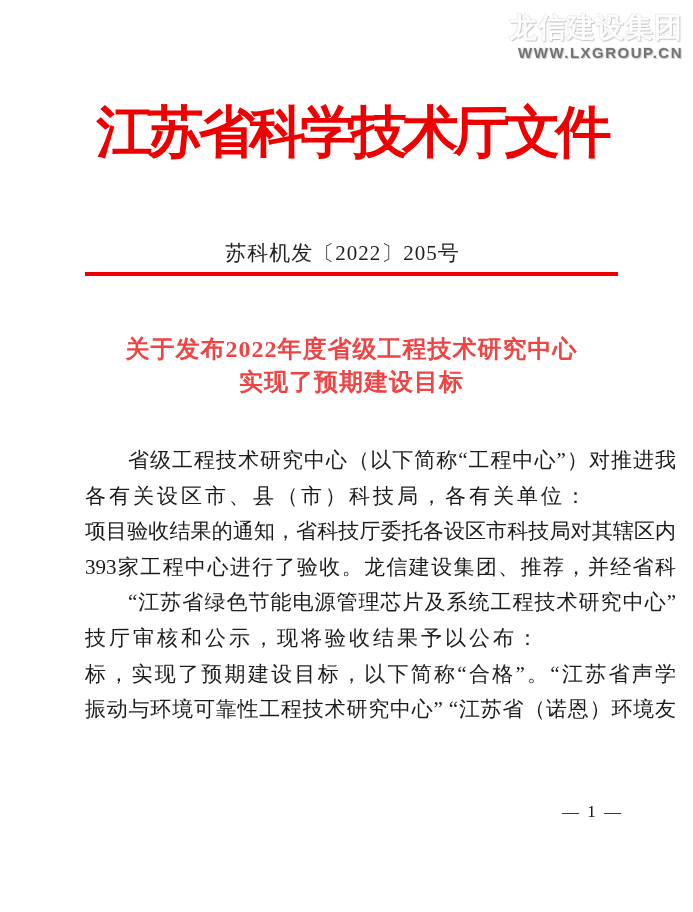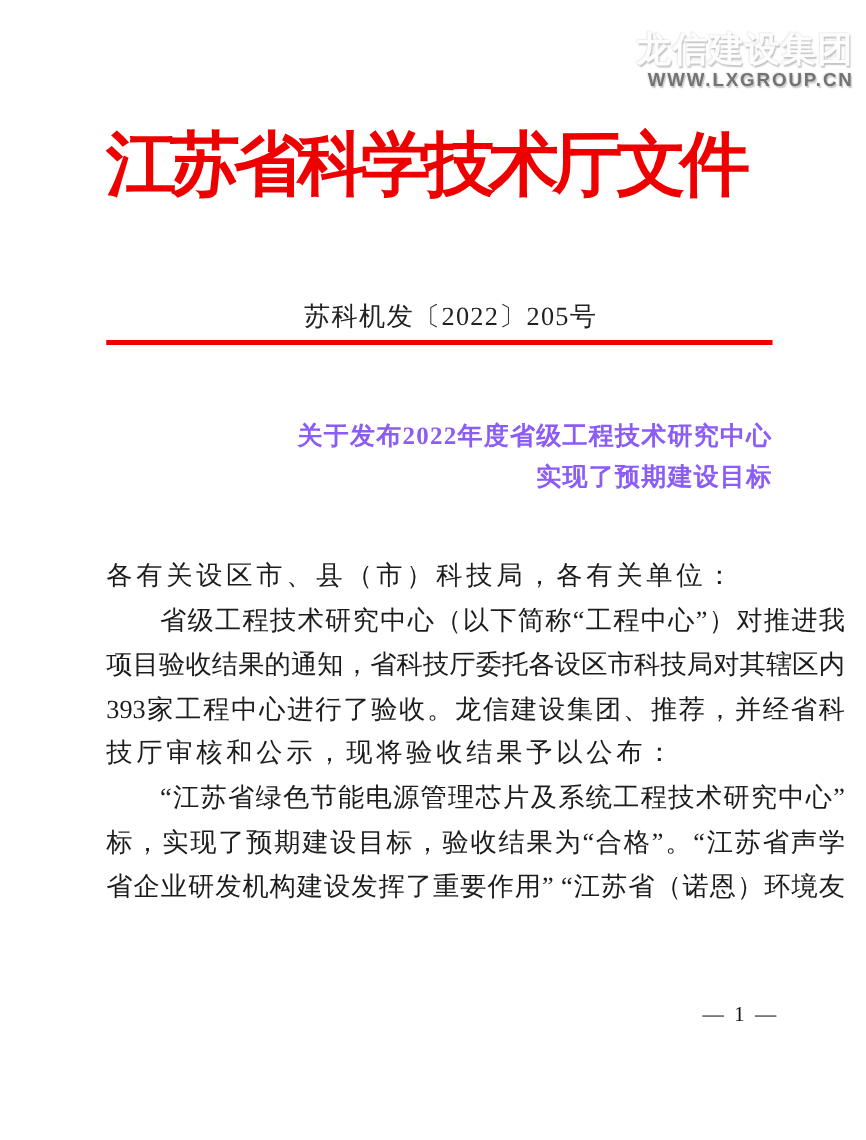--- a/index.html
+++ b/index.html
@@ -10,21 +10,21 @@
     height: 912px;
     background: #ffffff;
     overflow: hidden;
     font-family: "Liberation Serif", "DejaVu Serif", serif;
     color: #1c1c1c;
   }
 
   
   .watermark {
     position: absolute;
-    top: 24px;
+    top: 12px;
     right: 10px;
     text-align: right;
     font-family: "Liberation Sans", "DejaVu Sans", sans-serif;
     font-weight: bold;
     user-select: none;
   }
   .watermark .company {
     font-size: 28px;
     line-height: 32px;
     letter-spacing: 1px;
@@ -38,31 +38,31 @@
     color: #737373;
     text-shadow: 1px 1px 1px #c9c9c9, -1px -1px 1px #ededed, 0 0 1px #dadada;
   }
 
   
   .agency-title {
     position: absolute;
     left: 85px;
     top: 94px;
     width: 533px;
-    text-align: left;
+    text-align: center;
     font-size: 56px;
     line-height: 76px;
     font-weight: bold;
     letter-spacing: -5px;
     white-space: nowrap;
   }
 
   .doc-number {
     position: absolute;
-    left: 94px;
+    left: 76px;
     top: 240px;
     width: 533px;
     text-align: center;
     font-size: 21px;
     line-height: 26px;
     letter-spacing: 1px;
     color: #222222;
   }
 
   .red-divider {
@@ -72,26 +72,26 @@
     width: 533px;
     height: 4px;
   }
 
   
   .doc-title {
     position: absolute;
     left: 85px;
     top: 333px;
     width: 533px;
-    text-align: right;
+    text-align: center;
     font-weight: bold;
-    font-size: 20px;
+    font-size: 24px;
     line-height: 33px;
     letter-spacing: 1px;
-    color: #8b5cf6;
+    color: #ef4444;
   }
 
   
   .body-text {
     position: absolute;
     left: 85px;
     top: 443px;
     width: 591px;
     font-size: 21px;
     color: #1c1c1c;
@@ -138,25 +138,25 @@
   <div class="doc-number">苏科机发〔2022〕205号</div>
 
   <div class="red-divider" style="background: rgb(238, 0, 0);"></div>
 
   <div class="doc-title">
     <div>关于发布2022年度省级工程技术研究中心</div>
     <div>实现了预期建设目标</div>
   </div>
 
   <div class="body-text">
+    <div class="line justify indent">省级工程技术研究中心（以下简称“工程中心”）对推进我</div>
     <div class="line plain">各有关设区市、县（市）科技局，各有关单位：</div>
-    <div class="line justify indent">省级工程技术研究中心（以下简称“工程中心”）对推进我</div>
     <div class="line justify">项目验收结果的通知，省科技厅委托各设区市科技局对其辖区内</div>
     <div class="line justify">393家工程中心进行了验收。龙信建设集团、推荐，并经省科</div>
+    <div class="line justify indent">“江苏省绿色节能电源管理芯片及系统工程技术研究中心”</div>
     <div class="line plain">技厅审核和公示，现将验收结果予以公布：</div>
-    <div class="line justify indent">“江苏省绿色节能电源管理芯片及系统工程技术研究中心”</div>
-    <div class="line justify">标，实现了预期建设目标，验收结果为“合格”。“江苏省声学</div>
-    <div class="line justify">省企业研发机构建设发挥了重要作用” “江苏省（诺恩）环境友</div>
+    <div class="line justify">标，实现了预期建设目标，以下简称“合格”。“江苏省声学</div>
+    <div class="line justify">振动与环境可靠性工程技术研究中心” “江苏省（诺恩）环境友</div>
   </div>
 
   <div class="page-number">— 1 —</div>
 
 </div>
 
 </body></html>

